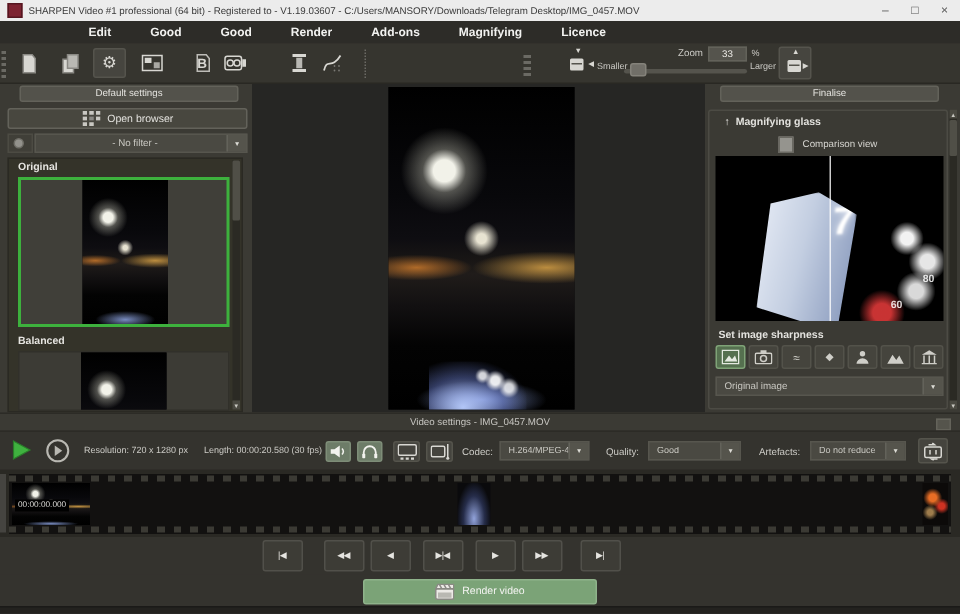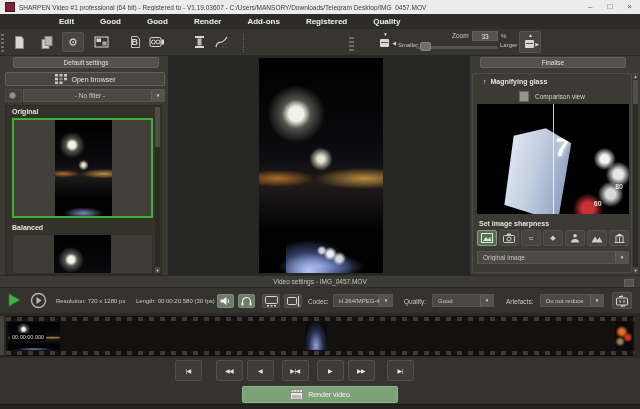--- a/index.html
+++ b/index.html
@@ -130,22 +130,22 @@
       <span class="win-btn">×</span>
     </div>
   </div>
 
   <div class="abs menubar">
     <span class="menu-item">Edit</span>
     <span class="menu-item">Good</span>
     <span class="menu-item">Good</span>
     <span class="menu-item">Render</span>
     <span class="menu-item">Add-ons</span>
-    <span class="menu-item">Registered</span>
-    <span class="menu-item">Quality</span>
+    <span class="menu-item">Magnifying</span>
+    <span class="menu-item">Licence</span>
   </div>
 
   <div class="abs toolbar">
     <div class="abs tb-grip"></div>
 
     <div class="abs tb-btn" style="left:8px">
       <span>
           <svg width="13" height="15" viewBox="0 0 13 15">
             <path d="M2.5 1.5h6l2 2.5v9.5h-8z" fill="#d8d7d2" stroke="#8a8984"></path>
           </svg>

